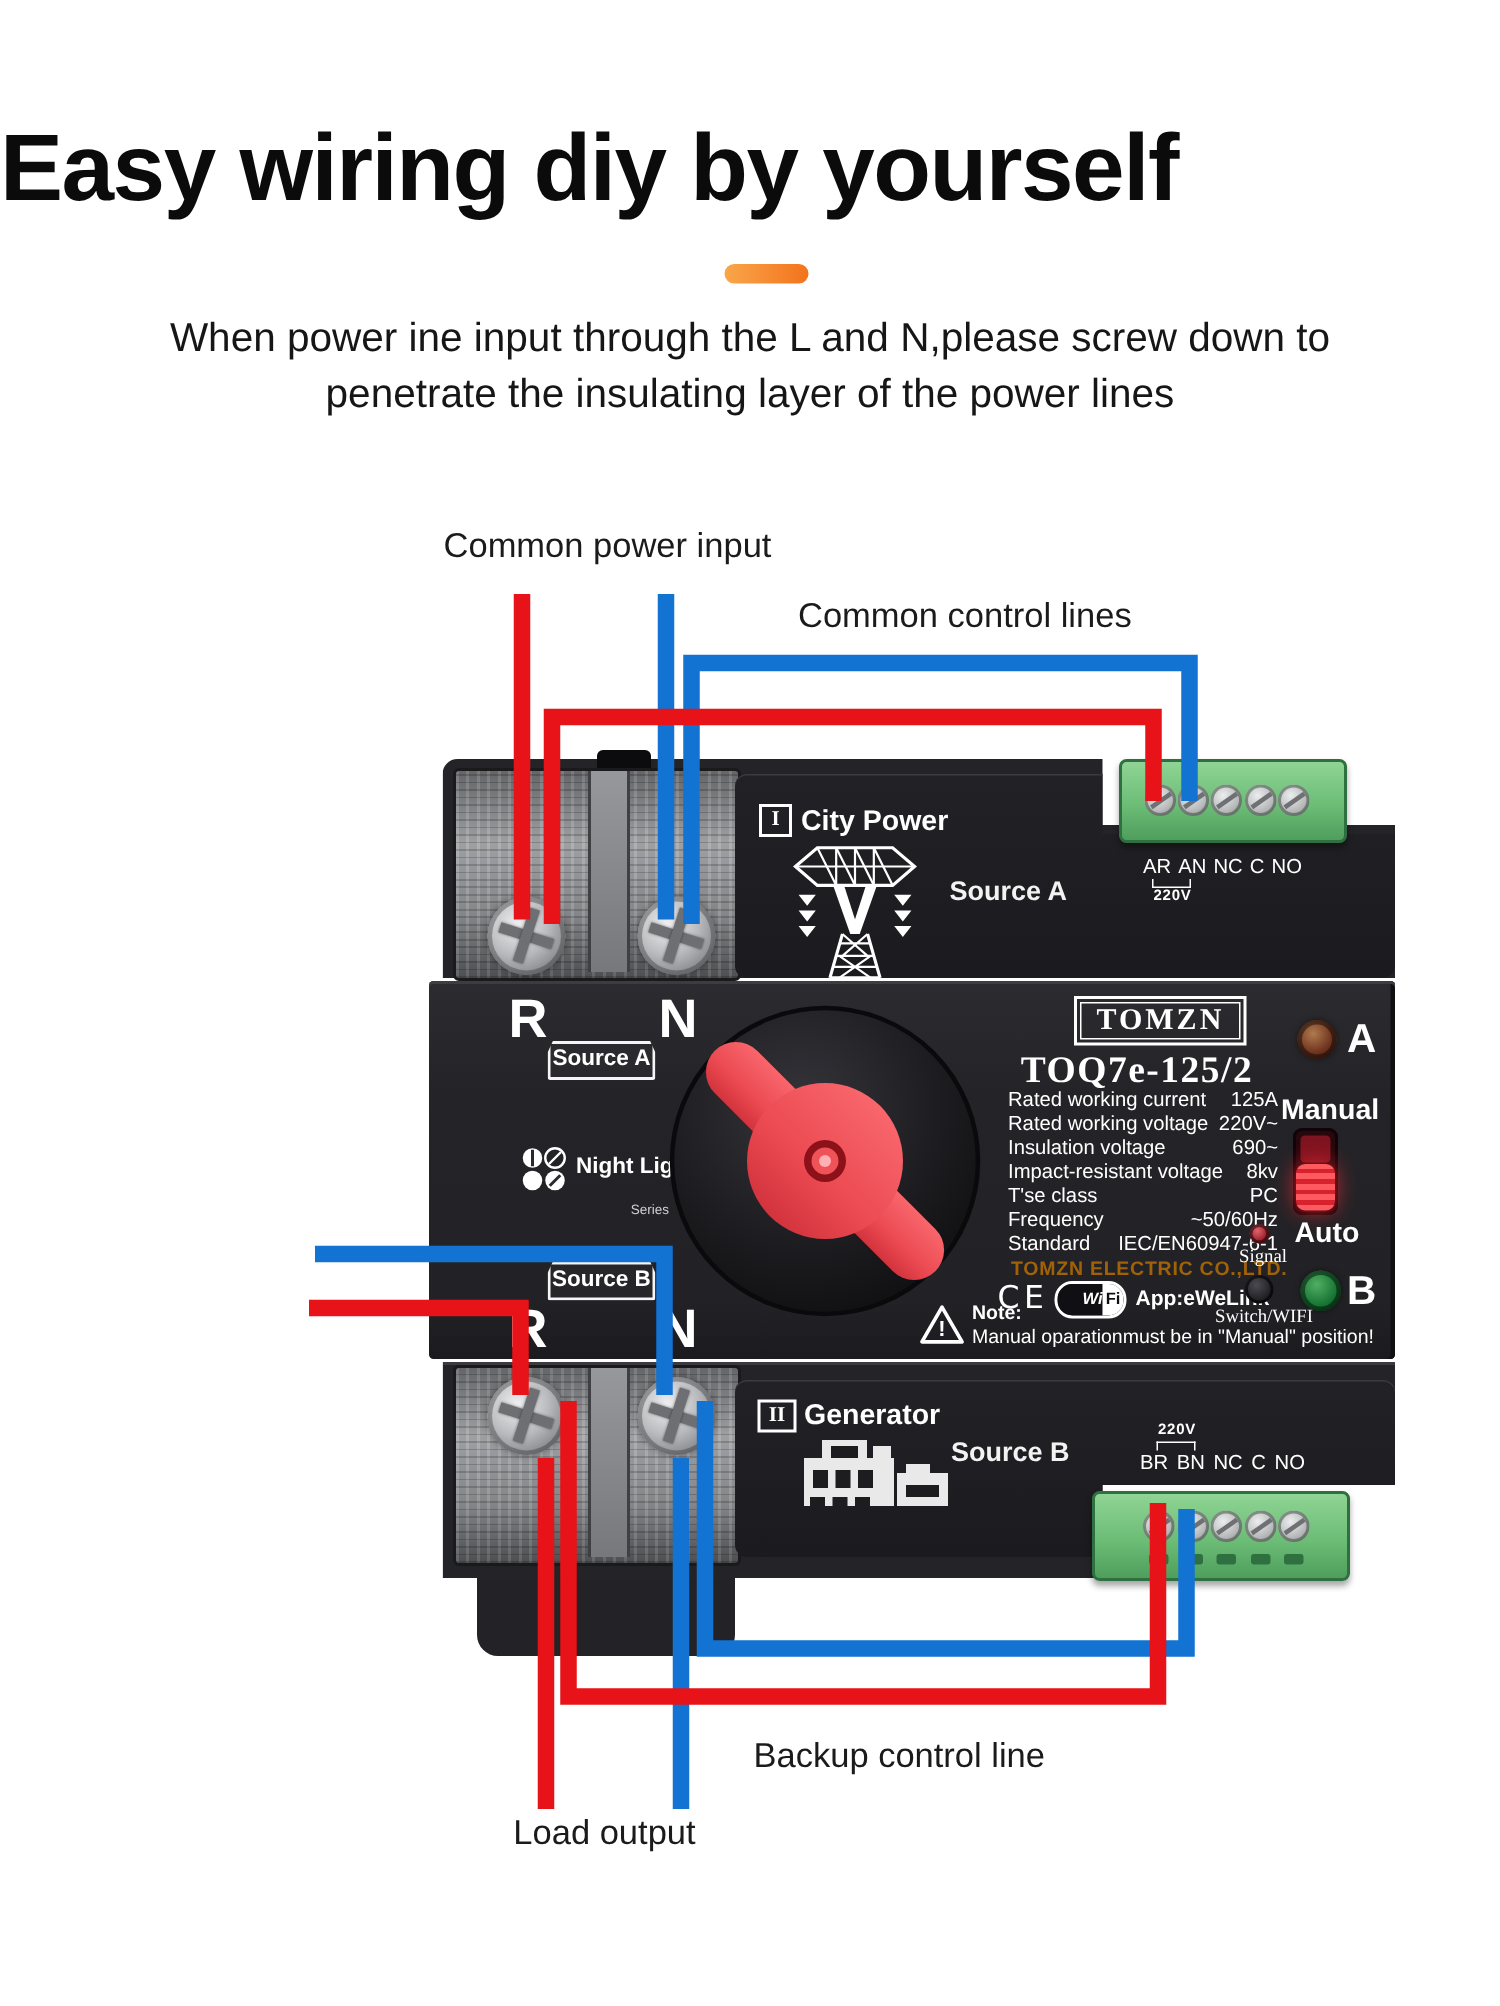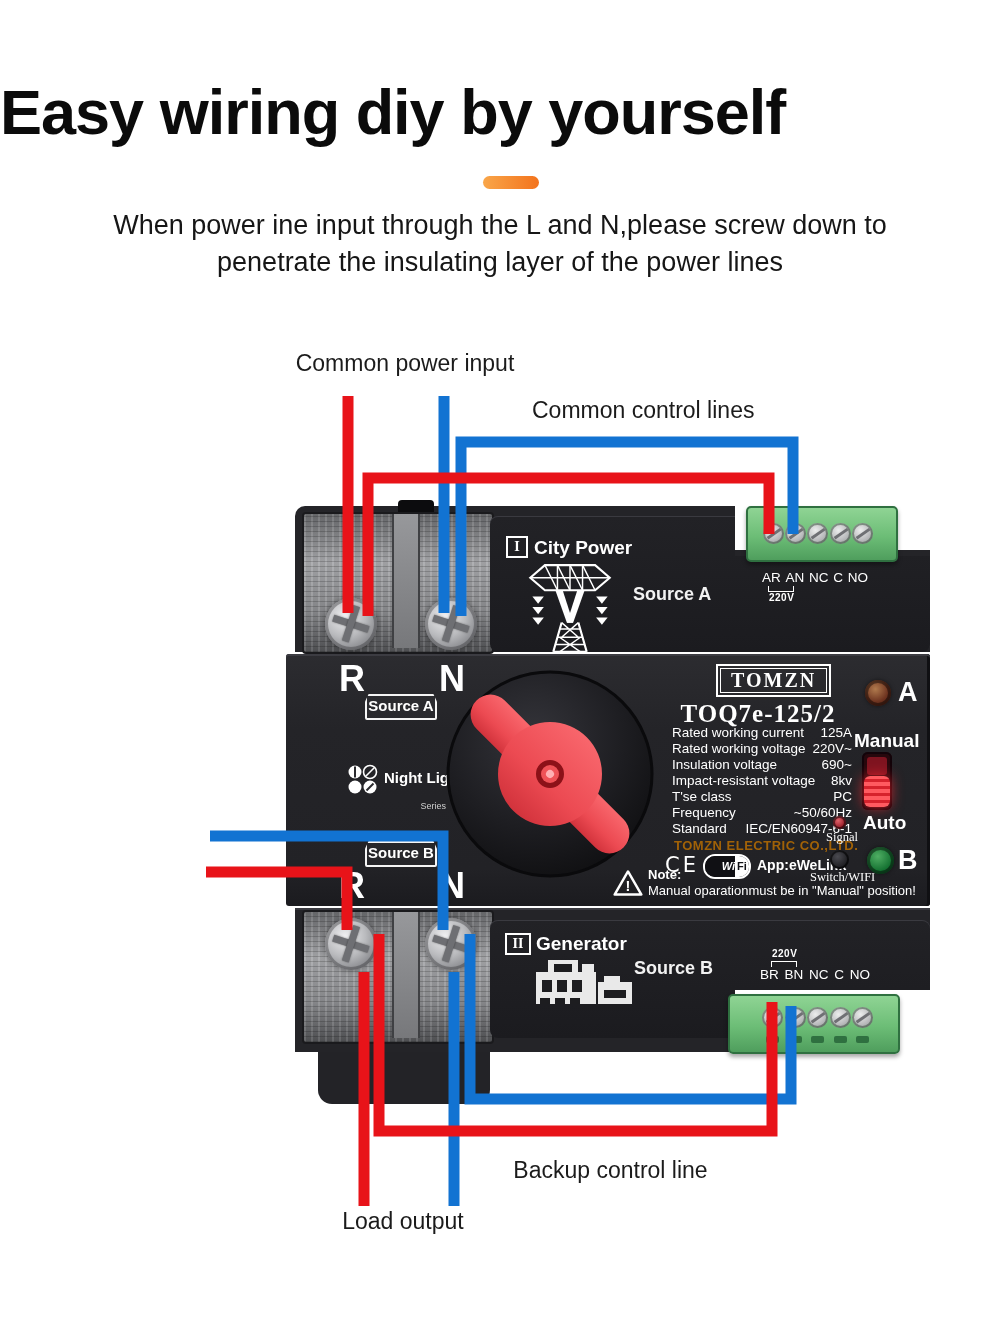--- a/index.html
+++ b/index.html
@@ -110,21 +110,21 @@
 
   <div class="abs title">Easy wiring diy by yourself</div>
   <div class="abs accent"></div>
   <div class="abs subtitle">
     <span>When power ine input through the L and N,please screw down to</span><br>
     <span>penetrate the insulating layer of the power lines</span>
   </div>
 
   <div class="abs callout" style="left:290px;top:350px;width:230px;text-align:center;">Common power input</div>
   <div class="abs callout" style="left:532px;top:397px;width:235px;">Common control lines</div>
-  <div class="abs callout" style="left:508px;top:1157px;width:205px;text-align:center;">Backup control line</div>
+  <div class="abs callout" style="left:497px;top:1157px;width:205px;text-align:center;">Backup control line</div>
   <div class="abs callout" style="left:338px;top:1208px;width:130px;text-align:center;">Load output</div>
 
   <div>
 
     <div class="abs dev sec-top"></div>
     <div class="abs clip-tab" style="z-index:2;"></div>
     <div class="abs cover" style="left:302px;top:512px;width:188px;height:138px;z-index:2;">
       <div class="abs cover-mid" style="left:88px;top:0;width:24px;height:134px;"></div>
       <div class="abs screw" style="left:21px;top:84px;width:52px;height:52px;"></div>
       <div class="abs screw" style="left:121px;top:84px;width:52px;height:52px;"></div>

